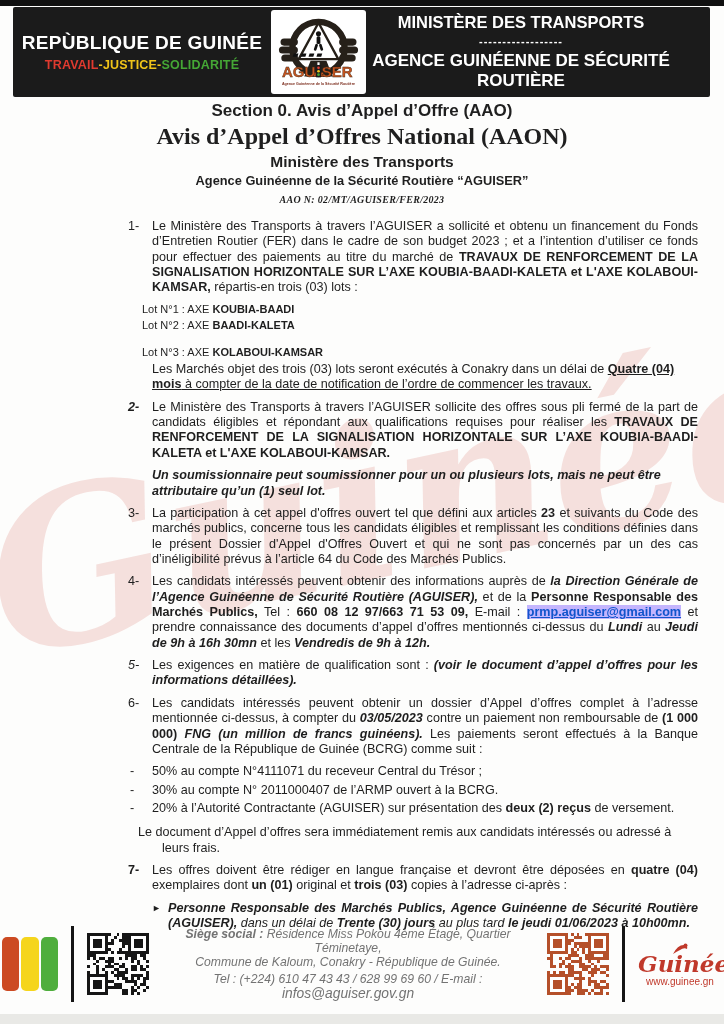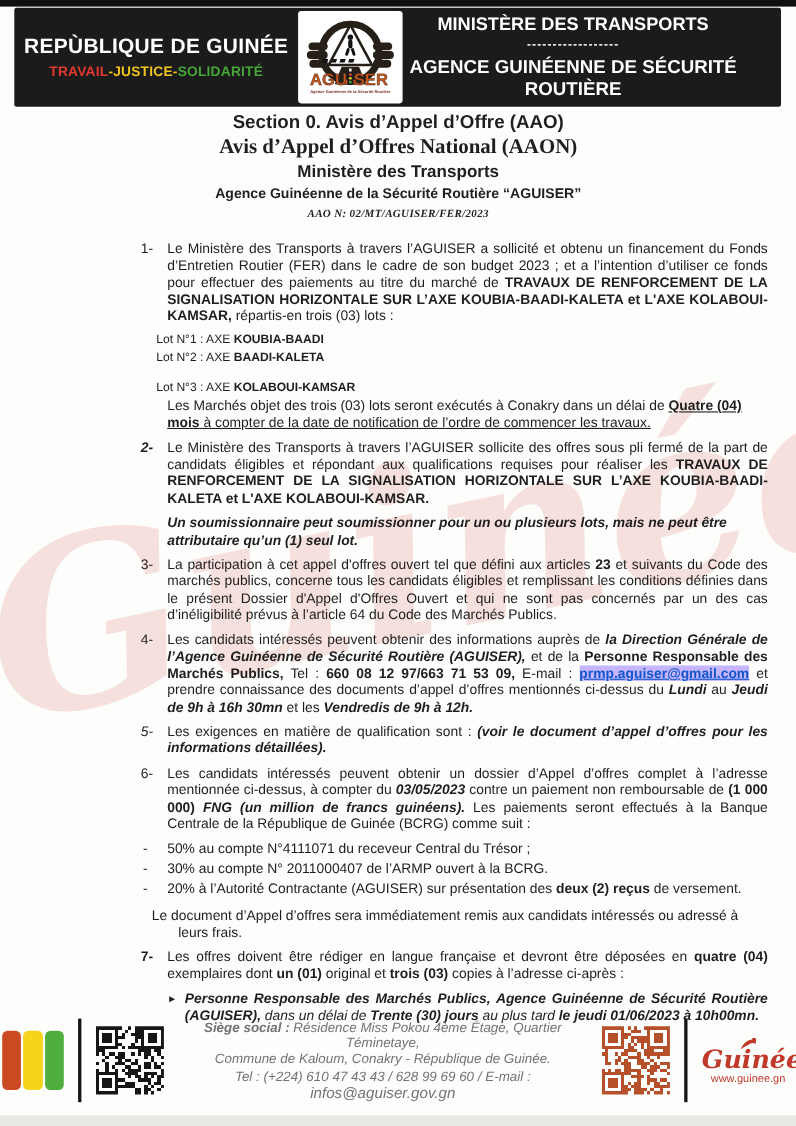--- a/index.html
+++ b/index.html
@@ -27,21 +27,21 @@
     display:flex;align-items:center;justify-content:center;overflow:hidden;
   }
   .header-right{width:310px;text-align:center;color:#fff;padding-right:4px;}
   .ministry{font-size:16.5px;font-weight:bold;}
   .dashes{font-size:11px;letter-spacing:1px;margin:3px 0 4px 0;font-weight:bold;}
   .agency{font-size:17px;font-weight:bold;}
 
   
   .title-block{position:absolute;top:101px;left:0;width:724px;text-align:center;z-index:2;}
   .t-section{font-size:17px;font-weight:bold;}
-  .t-main{font-family:"Liberation Serif",serif;font-size:19px;font-weight:bold;margin-top:2px;}
+  .t-main{font-family:"Liberation Serif",serif;font-size:24px;font-weight:bold;margin-top:2px;}
   .t-ministry{font-size:15.5px;font-weight:bold;margin-top:3px;}
   .t-agency{font-size:12.8px;font-weight:bold;margin-top:2px;}
   .t-ref{font-family:"Liberation Serif",serif;font-size:10px;font-weight:bold;font-style:italic;margin-top:6px;letter-spacing:.3px;}
 
   
   .watermark{
     position:absolute;top:398px;left:-18px;width:780px;z-index:0;
     font-family:"DejaVu Serif",serif;font-style:italic;font-weight:bold;
     font-size:212px;line-height:1;color:rgba(198,60,50,0.15);
     transform:rotate(-12deg);white-space:nowrap;pointer-events:none;

